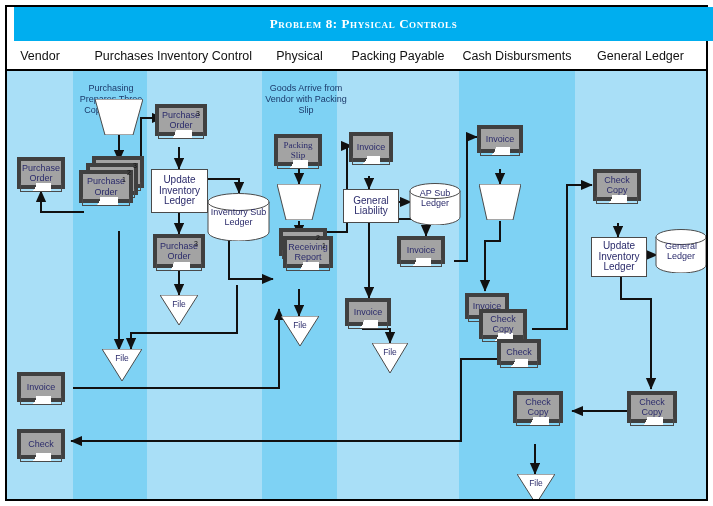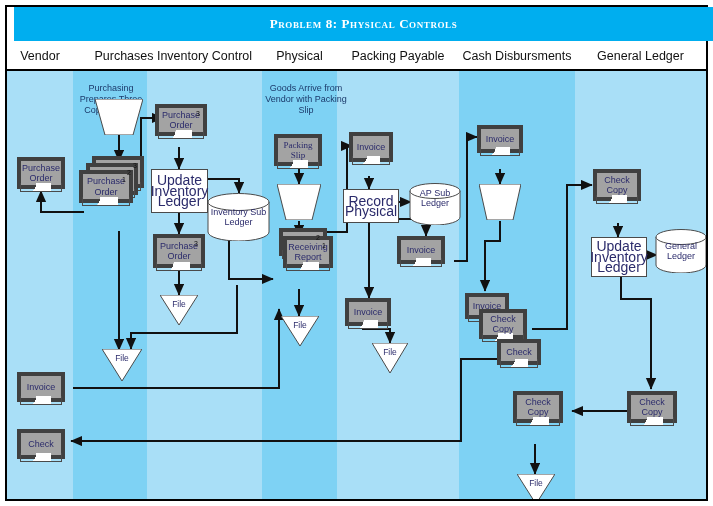--- a/index.html
+++ b/index.html
@@ -54,21 +54,21 @@
     border-left:1px solid #4a4a4a;border-right:1px solid #4a4a4a;
     border-top:none;
   }
   .doc .lbl{position:relative;z-index:2;padding:0 2px;}
   .doc .cn{
     position:absolute;top:1px;right:3px;font-size:7px;color:#111;z-index:3;
   }
   .process{
     background:#fff;border:1px solid #4a4a4a;
     display:flex;align-items:center;justify-content:center;text-align:center;
-    font-size:14px;line-height:10.5px;color:#2b2b6b;
+    font-size:10px;line-height:10.5px;color:#2b2b6b;
   }
   .db{
     display:flex;align-items:center;justify-content:center;text-align:center;
     font-size:9px;line-height:10.5px;color:#2b2b6b;
   }
   .db .cyl{position:absolute;inset:0;}
   .db .lbl{position:relative;z-index:2;}
   .tri{position:absolute;}
   .tri .lbl{
     position:absolute;left:0;right:0;top:4px;text-align:center;
@@ -260,21 +260,21 @@
         <svg width="38" height="30" viewBox="0 0 38 30">
             <polygon points="0,0 38,0 19,30" fill="#fff" stroke="#4a4a4a" stroke-width="1"></polygon>
           </svg>
         <span class="lbl">File</span>
       </div>
 
       <div class="node doc" style="left:342px;top:61px;width:44px;height:30px;">
         <span class="lbl">Invoice</span>
       </div>
       <div class="node process" style="left:336px;top:118px;width:56px;height:34px;">
-        <span>Record Physical</span>
+        <span>General Liability</span>
       </div>
       <div class="node db" style="left:402px;top:112px;width:52px;height:30px;">
         <svg class="cyl" width="52" height="42" viewBox="0 0 52 42" preserveAspectRatio="none">
           <path d="M1,8 L1,34 A25,8 0 0 0 51,34 L51,8 z" fill="#fff" stroke="#4a4a4a" stroke-width="1"></path>
           <ellipse cx="26" cy="8" rx="25" ry="7.5" fill="#fff" stroke="#4a4a4a" stroke-width="1"></ellipse>
         </svg>
         <span class="lbl">AP Sub Ledger</span>
       </div>
       <div class="node doc" style="left:390px;top:165px;width:48px;height:28px;">
         <span class="lbl">Invoice</span>

